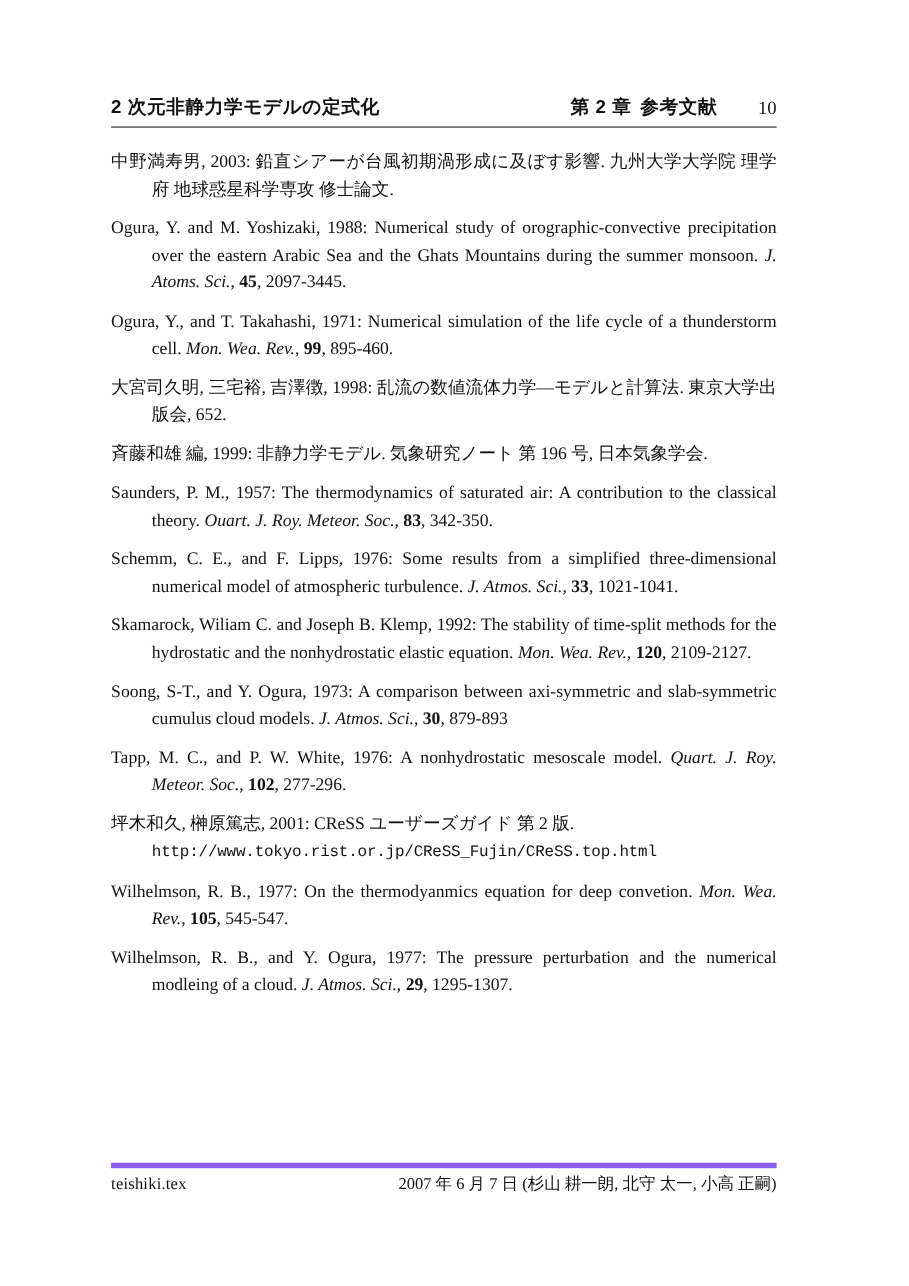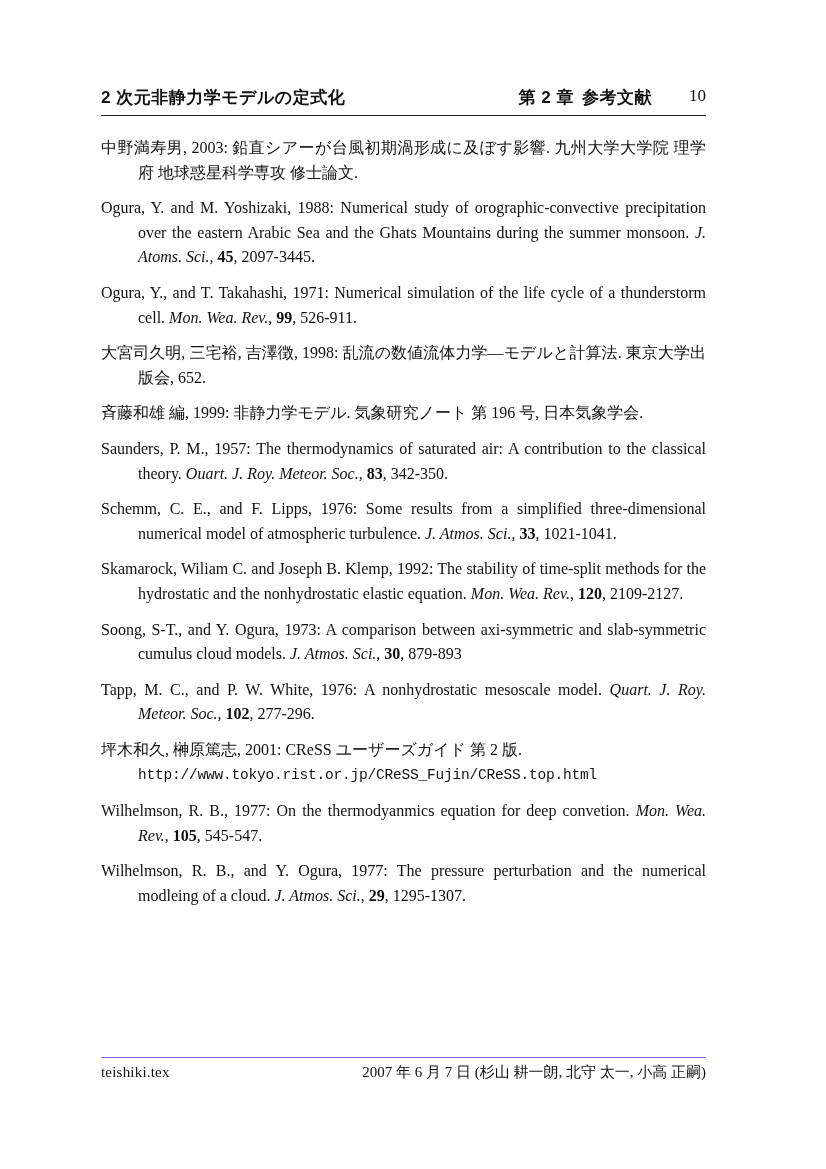--- a/index.html
+++ b/index.html
@@ -29,21 +29,21 @@
     font-size: 17px;
     padding-bottom: 6px;
     border-bottom: 1px solid #222222;
   }
   .gothic {
     font-family: "Liberation Sans", "DejaVu Sans", sans-serif;
     font-weight: 600;
     letter-spacing: 0.5px;
   }
   .hdr-left { white-space: nowrap; }
-  .hdr-right { white-space: nowrap; display: inline-flex; align-items: flex-start; }
+  .hdr-right { white-space: nowrap; display: inline-flex; align-items: flex-end; }
   .hdr-section { margin-left: 8px; }
   .hdr-page {
     margin-left: 37px;
     font-family: "Liberation Serif", "DejaVu Serif", serif;
     font-weight: 400;
     font-size: 17px;
   }
   .references {
     margin-top: 20px;
   }
@@ -62,21 +62,21 @@
   .seg-mono {
     font-family: Liberation Mono, monospace;
     font-size: 14.5px;
     letter-spacing: -0.2px;
   }
   .footer {
     position: absolute;
     left: 101px;
     top: 1057px;
     width: 605px;
-    border-top: 1px solid #8b5cf6;
+    border-top: 5px solid #8b5cf6;
     padding-top: 5px;
     display: flex;
     justify-content: space-between;
     align-items: baseline;
     font-size: 15px;
   }
   .footer .fname { letter-spacing: 0.2px; }
 </style>
 </head>
 <body>
@@ -89,21 +89,21 @@
       <span class="hdr-right">
         <span class="gothic">第 2 章</span>
         <span class="gothic hdr-section">参考文献</span>
         <span class="hdr-page">10</span>
       </span>
     </div>
 
     <div class="references">
         <p class="reference"><span class="seg-normal">中野満寿男, 2003: 鉛直シアーが台風初期渦形成に及ぼす影響. 九州大学大学院 理学府 地球惑星科学専攻 修士論文.</span></p>
         <p class="reference"><span class="seg-normal">Ogura, Y. and M. Yoshizaki, 1988: Numerical study of orographic-convective precipitation over the eastern Arabic Sea and the Ghats Mountains during the summer monsoon. </span><span class="seg-italic">J. Atoms. Sci.</span><span class="seg-normal">, </span><span class="seg-bold">45</span><span class="seg-normal">, 2097-3445.</span></p>
-        <p class="reference"><span class="seg-normal">Ogura, Y., and T. Takahashi, 1971: Numerical simulation of the life cycle of a thunderstorm cell. </span><span class="seg-italic">Mon. Wea. Rev.</span><span class="seg-normal">, </span><span class="seg-bold">99</span><span class="seg-normal">, 526-911.</span></p>
+        <p class="reference"><span class="seg-normal">Ogura, Y., and T. Takahashi, 1971: Numerical simulation of the life cycle of a thunderstorm cell. </span><span class="seg-italic">Mon. Wea. Rev.</span><span class="seg-normal">, </span><span class="seg-bold">99</span><span class="seg-normal">, 895-460.</span></p>
         <p class="reference"><span class="seg-normal">大宮司久明, 三宅裕, 吉澤徴, 1998: 乱流の数値流体力学—モデルと計算法. 東京大学出版会, 652.</span></p>
         <p class="reference"><span class="seg-normal">斉藤和雄 編, 1999: 非静力学モデル. 気象研究ノート 第 196 号, 日本気象学会.</span></p>
         <p class="reference"><span class="seg-normal">Saunders, P. M., 1957: The thermodynamics of saturated air: A contribution to the classical theory. </span><span class="seg-italic">Ouart. J. Roy. Meteor. Soc.</span><span class="seg-normal">, </span><span class="seg-bold">83</span><span class="seg-normal">, 342-350.</span></p>
         <p class="reference"><span class="seg-normal">Schemm, C. E., and F. Lipps, 1976: Some results from a simplified three-dimensional numerical model of atmospheric turbulence. </span><span class="seg-italic">J. Atmos. Sci.</span><span class="seg-normal">, </span><span class="seg-bold">33</span><span class="seg-normal">, 1021-1041.</span></p>
         <p class="reference"><span class="seg-normal">Skamarock, Wiliam C. and Joseph B. Klemp, 1992: The stability of time-split methods for the hydrostatic and the nonhydrostatic elastic equation. </span><span class="seg-italic">Mon. Wea. Rev.</span><span class="seg-normal">, </span><span class="seg-bold">120</span><span class="seg-normal">, 2109-2127.</span></p>
         <p class="reference"><span class="seg-normal">Soong, S-T., and Y. Ogura, 1973: A comparison between axi-symmetric and slab-symmetric cumulus cloud models. </span><span class="seg-italic">J. Atmos. Sci.</span><span class="seg-normal">, </span><span class="seg-bold">30</span><span class="seg-normal">, 879-893</span></p>
         <p class="reference"><span class="seg-normal">Tapp, M. C., and P. W. White, 1976: A nonhydrostatic mesoscale model. </span><span class="seg-italic">Quart. J. Roy. Meteor. Soc.</span><span class="seg-normal">, </span><span class="seg-bold">102</span><span class="seg-normal">, 277-296.</span></p>
         <p class="reference"><span class="seg-normal">坪木和久, 榊原篤志, 2001: CReSS ユーザーズガイド 第 2 版.</span><br><span class="seg-mono">http://www.tokyo.rist.or.jp/CReSS_Fujin/CReSS.top.html</span></p>
         <p class="reference"><span class="seg-normal">Wilhelmson, R. B., 1977: On the thermodyanmics equation for deep convetion. </span><span class="seg-italic">Mon. Wea. Rev.</span><span class="seg-normal">, </span><span class="seg-bold">105</span><span class="seg-normal">, 545-547.</span></p>
         <p class="reference"><span class="seg-normal">Wilhelmson, R. B., and Y. Ogura, 1977: The pressure perturbation and the numerical modleing of a cloud. </span><span class="seg-italic">J. Atmos. Sci.</span><span class="seg-normal">, </span><span class="seg-bold">29</span><span class="seg-normal">, 1295-1307.</span></p>

